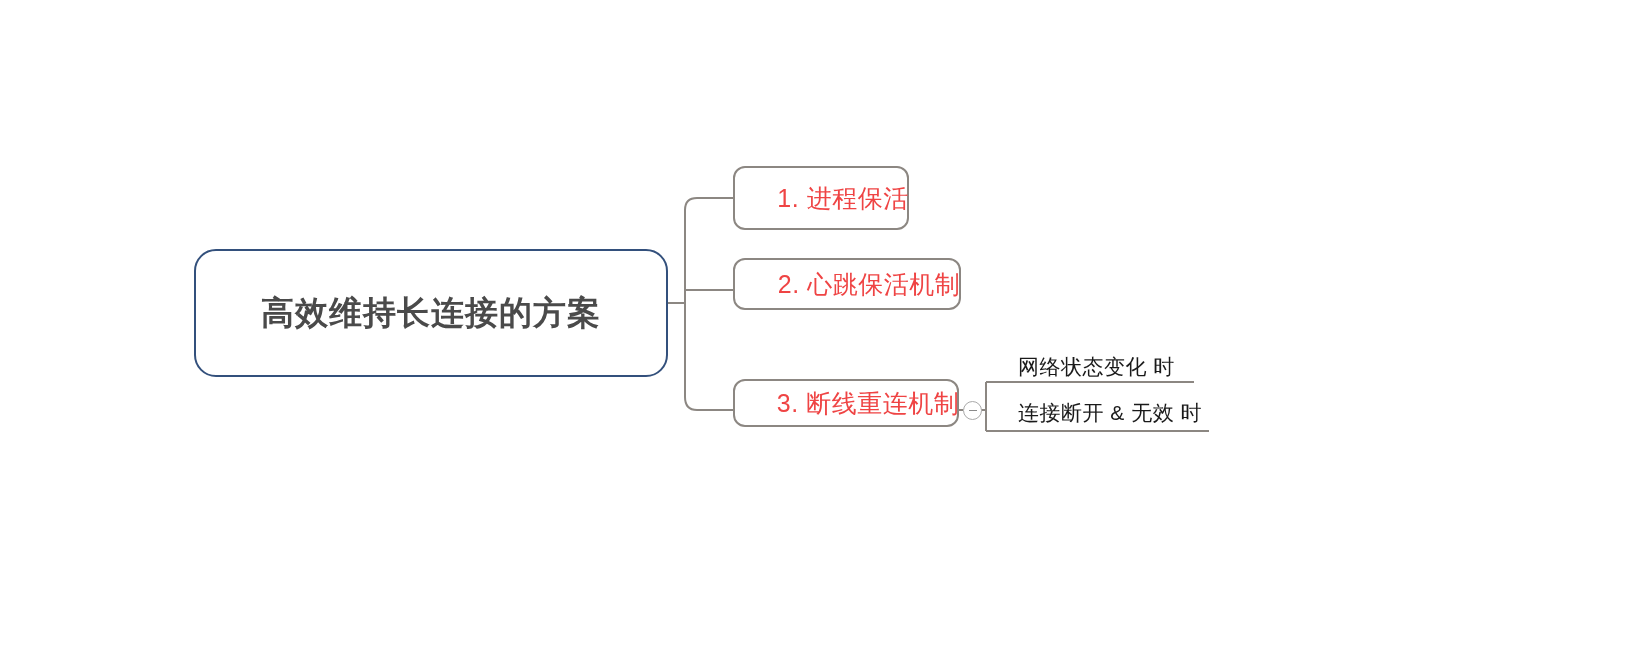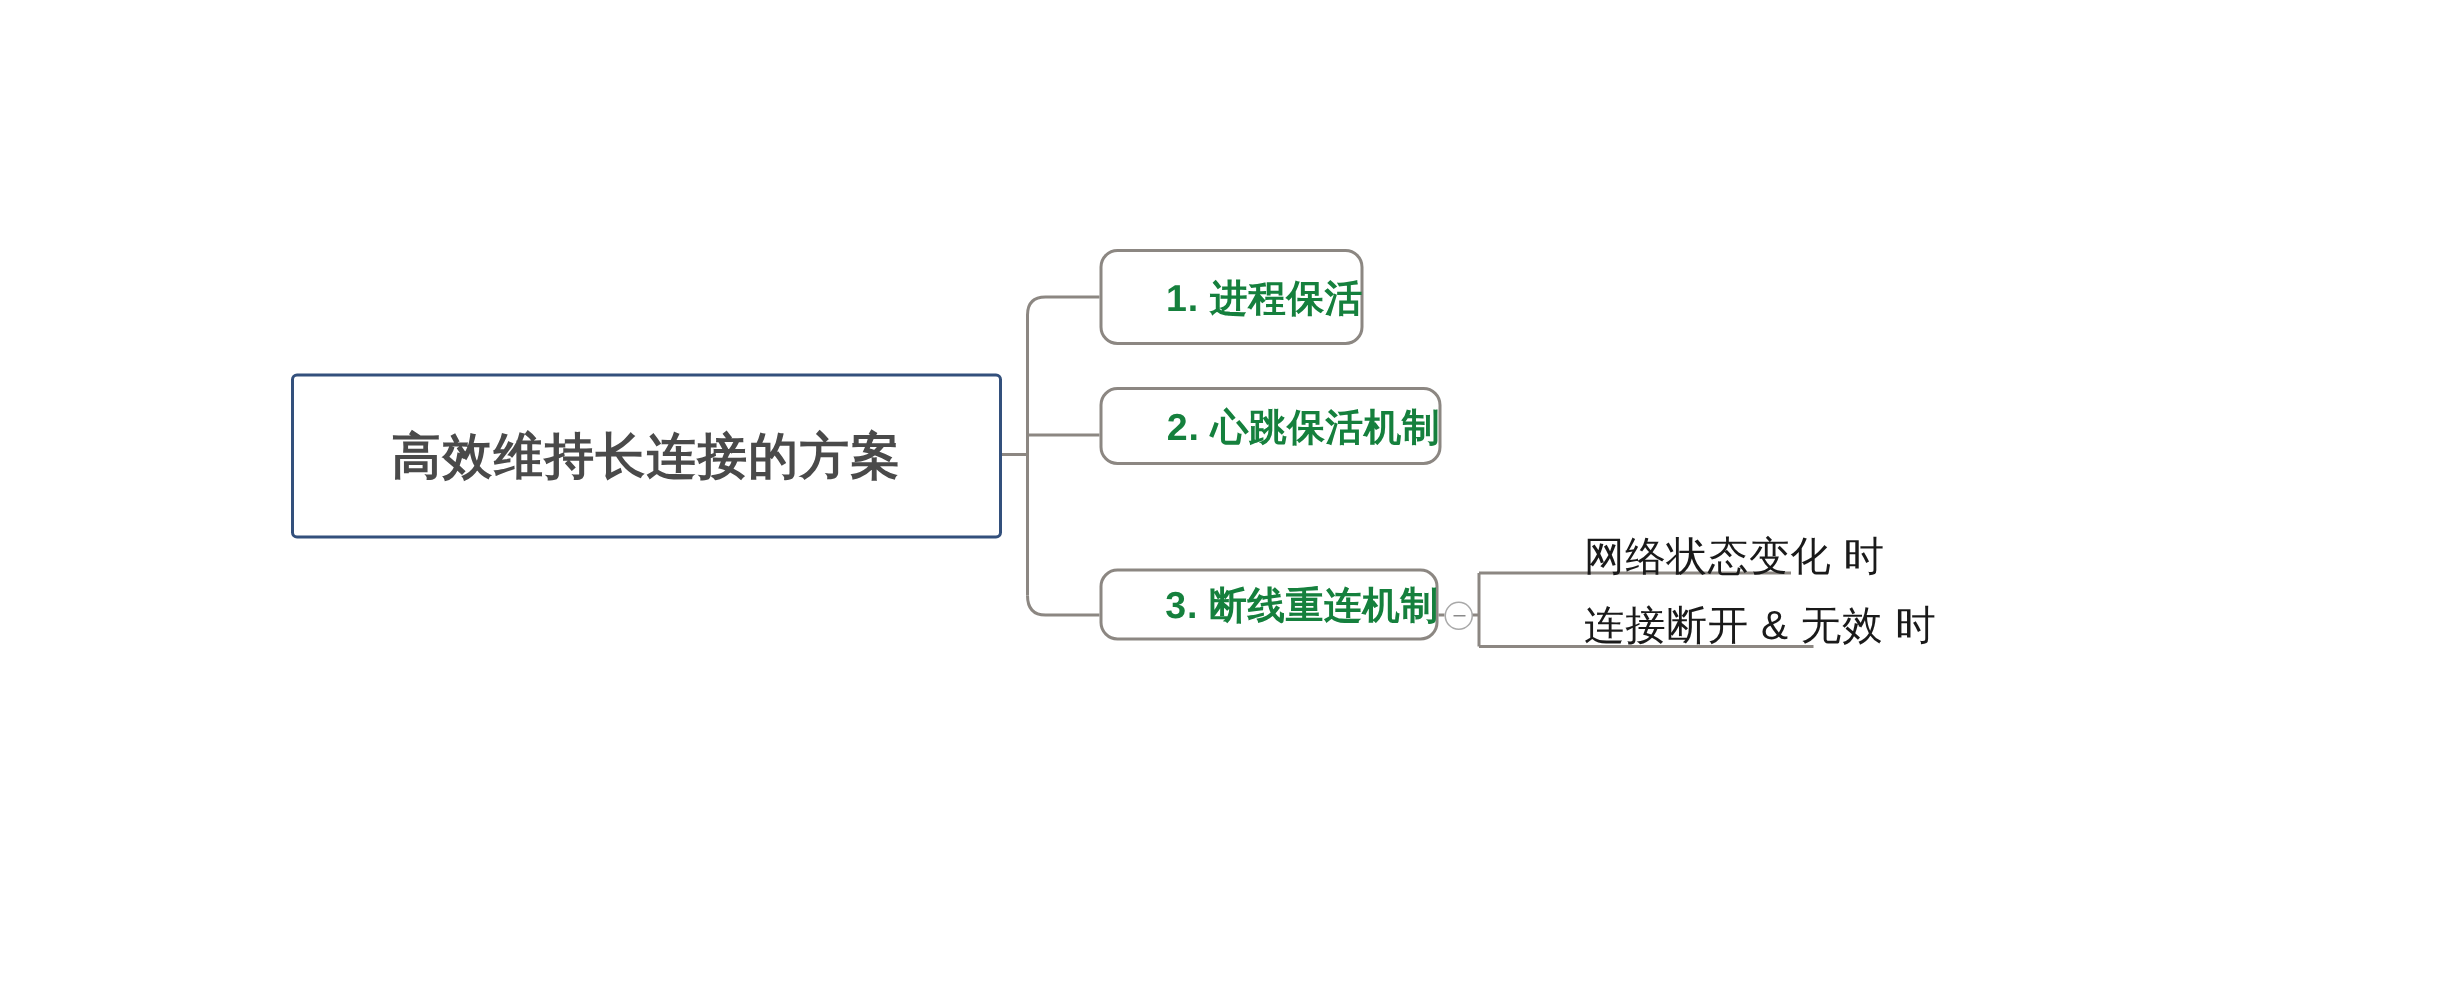--- a/index.html
+++ b/index.html
@@ -35,55 +35,54 @@
     display: flex;
     align-items: center;
     justify-content: center;
     white-space: nowrap;
   }
 
   .node-root {
     left: 194px;
     top: 249px;
     width: 474px;
-    height: 110px;
+    height: 128px;
     border: 2px solid #33507c;
-    border-radius: 4px;
+    border-radius: 22px;
   }
   .node-root .node-label {
     font-size: 33px;
     font-weight: bold;
     color: #4a4a4a;
     letter-spacing: 1px;
   }
 
   .node-child {
     border: 2px solid #8c8782;
     border-radius: 12px;
   }
   .node-child .node-label {
     font-size: 25px;
-    font-weight: bold;
-    color: #15803d;
+    font-weight: normal;
+    color: #ef4444;
     letter-spacing: 0.5px;
     margin-left: 44px;
   }
 
   .node-c1 { left: 733px; top: 166px; width: 176px; height: 64px; }
   .node-c2 { left: 733px; top: 258px; width: 228px; height: 52px; }
   .node-c3 { left: 733px; top: 379px; width: 226px; height: 48px; }
 
   
   .leaf {
     position: absolute;
     white-space: nowrap;
     color: #1a1a1a;
-    font-size: 27px;
+    font-size: 21px;
     letter-spacing: 0.5px;
-    margin-left: 38px;
   }
   .leaf-l1 { left: 1018px; top: 353px; }
   .leaf-l2 { left: 1018px; top: 399px; }
 
   
   .toggle {
     position: absolute;
     left: 963px;
     top: 401px;
     width: 17px;

